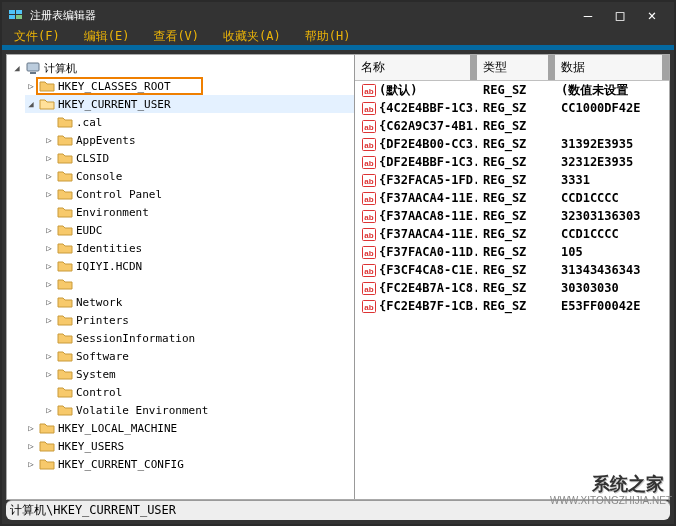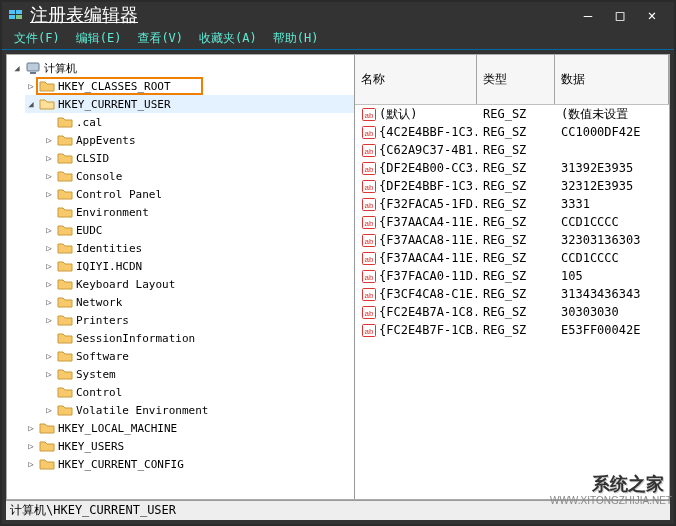--- a/index.html
+++ b/index.html
@@ -1,46 +1,46 @@
 <!DOCTYPE html>
 <html><head>
 <meta charset="utf-8">
 <style>
   * { box-sizing: border-box; margin: 0; padding: 0; }
   html, body { width: 676px; height: 526px; font-family: "SimSun", "NSimSun", monospace; font-size: 12px; background: #333; overflow: hidden; }
   .window { width: 676px; height: 526px; background: #333; border: 2px solid #2a2a2a; display: flex; flex-direction: column; }
   .titlebar { height: 26px; background: #333; color: #fff; display: flex; align-items: center; padding: 0 6px; }
   .titlebar-icon { width: 16px; height: 16px; margin-right: 6px; display: inline-flex; align-items: center; justify-content: center; }
-  .title-text { flex: 1; font-size: 18px; text-decoration: underline; }
+  .title-text { flex: 1; font-size: 11px; }
   .winbtn { width: 32px; height: 24px; color: #fff; display: inline-flex; align-items: center; justify-content: center; font-size: 14px; cursor: default; }
-  .menubar { height: 22px; background: #333; color: #5eead4; display: flex; align-items: center; padding: 0 4px; border-bottom: 1px solid #0369a1; }
+  .menubar { height: 22px; background: #333; color: #eab308; display: flex; align-items: center; padding: 0 4px; border-bottom: 5px solid #0369a1; gap: 8px; }
   .menu-item { padding: 2px 8px; cursor: default; }
   .content { flex: 1; display: flex; background: #fff; margin: 4px 4px 0 4px; border: 1px solid #aaa; }
   .tree-pane { width: 348px; overflow: auto; background: #fff; border-right: 1px solid #999; position: relative; }
   .list-pane { flex: 1; overflow: hidden; background: #fff; display: flex; flex-direction: column; }
   .list-header { display: flex; border-bottom: 1px solid #c0c0c0; background: #f6f6f6; }
-  .list-header .col { padding: 16px 6px; border-right: 1px solid #a3a3a3; font-size: 12px; }
+  .list-header .col { padding: 4px 6px; border-right: 7px solid #a3a3a3; font-size: 12px; }
   .col-name { width: 122px; }
   .col-type { width: 78px; }
   .col-data { flex: 1; }
   .list-body { flex: 1; overflow: auto; }
   .list-row { display: flex; height: 18px; align-items: center; }
-  .list-row .cell { padding: 18px 6px; font-size: 12px; white-space: nowrap; overflow: hidden; }
+  .list-row .cell { padding: 18px 6px; font-size: 12px; white-space: nowrap; overflow: hidden; font-weight: bold; }
   .val-icon { width: 16px; height: 14px; display: inline-flex; align-items: center; justify-content: center; margin-right: 2px; flex-shrink: 0; }
   .val-icon svg { width: 14px; height: 13px; }
   .tree { padding: 4px 0; }
   .node { white-space: nowrap; }
   .node-row { display: flex; align-items: center; height: 18px; padding-left: 0; }
   .expander { width: 12px; height: 12px; display: inline-flex; align-items: center; justify-content: center; font-size: 9px; color: #555; margin-right: 2px; cursor: default; }
   .node-icon { width: 16px; height: 16px; display: inline-flex; align-items: center; justify-content: center; margin-right: 3px; }
   .node-label { font-size: 11px; }
   .children { padding-left: 18px; }
   .selected { background: #3399ff22; }
   .hl-box { position: absolute; border: 2px solid #ef7f00; pointer-events: none; }
-  .statusbar { height: 20px; background: #eee; border-top: 1px solid #999; margin: 0 4px 4px 4px; display: flex; align-items: center; padding: 0 4px; font-size: 12px; position: relative; }
+  .statusbar { height: 20px; background: #eee; border-top: 1px solid #999; margin: 0 4px 4px 4px; display: flex; align-items: center; padding: 0 4px; font-size: 12px; position: relative; border-radius: 6px; }
   .watermark { position: absolute; right: 4px; bottom: 20px; color: #888; font-size: 10px; font-family: Arial; pointer-events: none; }
   .watermark-logo { position: absolute; right: 12px; bottom: 30px; color: #333; font-size: 18px; font-weight: bold; font-family: "Microsoft YaHei", Arial; pointer-events: none; text-shadow: 1px 1px 0 #ccc; }
 </style>
 </head>
 <body>
 
 <div class="window">
 
   <div class="titlebar">
     <span class="titlebar-icon">
@@ -182,21 +182,20 @@
                   </span>
                   <span class="node-label">IQIYI.HCDN</span>
                 </div>
                 <div class="node-row">
                   <span class="expander">▷</span>
                   <span class="node-icon">
                     <svg viewBox="0 0 16 16">
                       <path d="M1 4 L6 4 L8 6 L15 6 L15 13 L1 13 Z" fill="#f7c96b" stroke="#c99a3a"></path>
                     </svg>
                   </span>
-                  <span class="node-label">Keyboard Layout</span>
                 </div>
                 <div class="node-row">
                   <span class="expander">▷</span>
                   <span class="node-icon">
                     <svg viewBox="0 0 16 16">
                       <path d="M1 4 L6 4 L8 6 L15 6 L15 13 L1 13 Z" fill="#f7c96b" stroke="#c99a3a"></path>
                     </svg>
                   </span>
                   <span class="node-label">Network</span>
                 </div>

